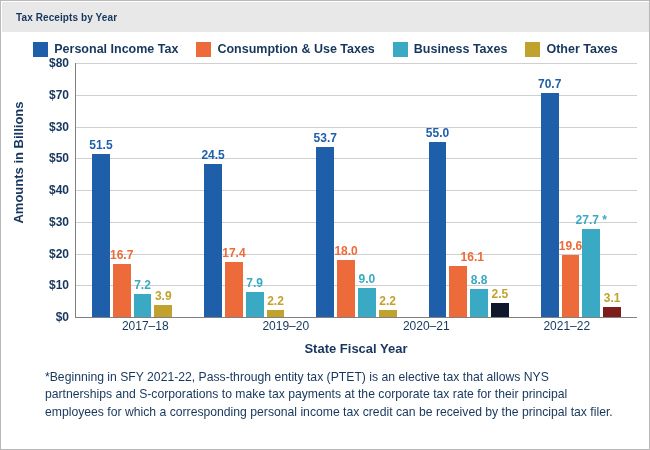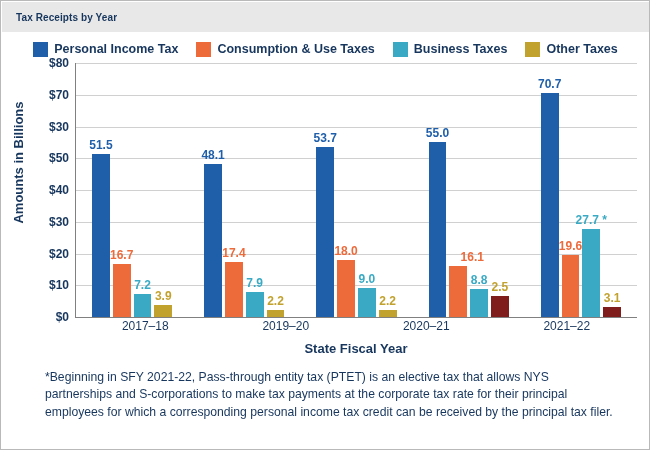--- a/index.html
+++ b/index.html
@@ -262,21 +262,21 @@
             </div>
             <div class="bar-holder">
               <div class="bar" style="height: 12.3825px; background: rgb(194, 162, 46);">
                 <div class="bar-value" style="color: rgb(194, 162, 46);">3.9</div>
               </div>
             </div>
           </div>
           <div class="group">
             <div class="bar-holder">
               <div class="bar" style="height: 152.718px; background: rgb(31, 95, 170);">
-                <div class="bar-value" style="color: rgb(31, 95, 170);">48.1</div>
+                <div class="bar-value" style="color: rgb(31, 95, 170);">24.5</div>
               </div>
             </div>
             <div class="bar-holder">
               <div class="bar" style="height: 55.245px; background: rgb(237, 106, 59);">
                 <div class="bar-value" style="color: rgb(237, 106, 59);">17.4</div>
               </div>
             </div>
             <div class="bar-holder">
               <div class="bar" style="height: 25.0825px; background: rgb(58, 170, 196);">
                 <div class="bar-value" style="color: rgb(58, 170, 196);">7.9</div>
@@ -320,21 +320,21 @@
               <div class="bar" style="height: 51.1175px; background: rgb(237, 106, 59);">
                 <div class="bar-value" style="color: rgb(237, 106, 59); padding-left: 28px;">16.1</div>
               </div>
             </div>
             <div class="bar-holder">
               <div class="bar" style="height: 27.94px; background: rgb(58, 170, 196);">
                 <div class="bar-value" style="color: rgb(58, 170, 196);">8.8</div>
               </div>
             </div>
             <div class="bar-holder">
-              <div class="bar" style="height: 21px; background: #7f1d1d;">
+              <div class="bar" style="height: 14px; background: #0f172a;">
                 <div class="bar-value" style="color: rgb(194, 162, 46);">2.5</div>
               </div>
             </div>
           </div>
           <div class="group">
             <div class="bar-holder">
               <div class="bar" style="height: 224.472px; background: rgb(31, 95, 170);">
                 <div class="bar-value" style="color: rgb(31, 95, 170);">70.7</div>
               </div>
             </div>

